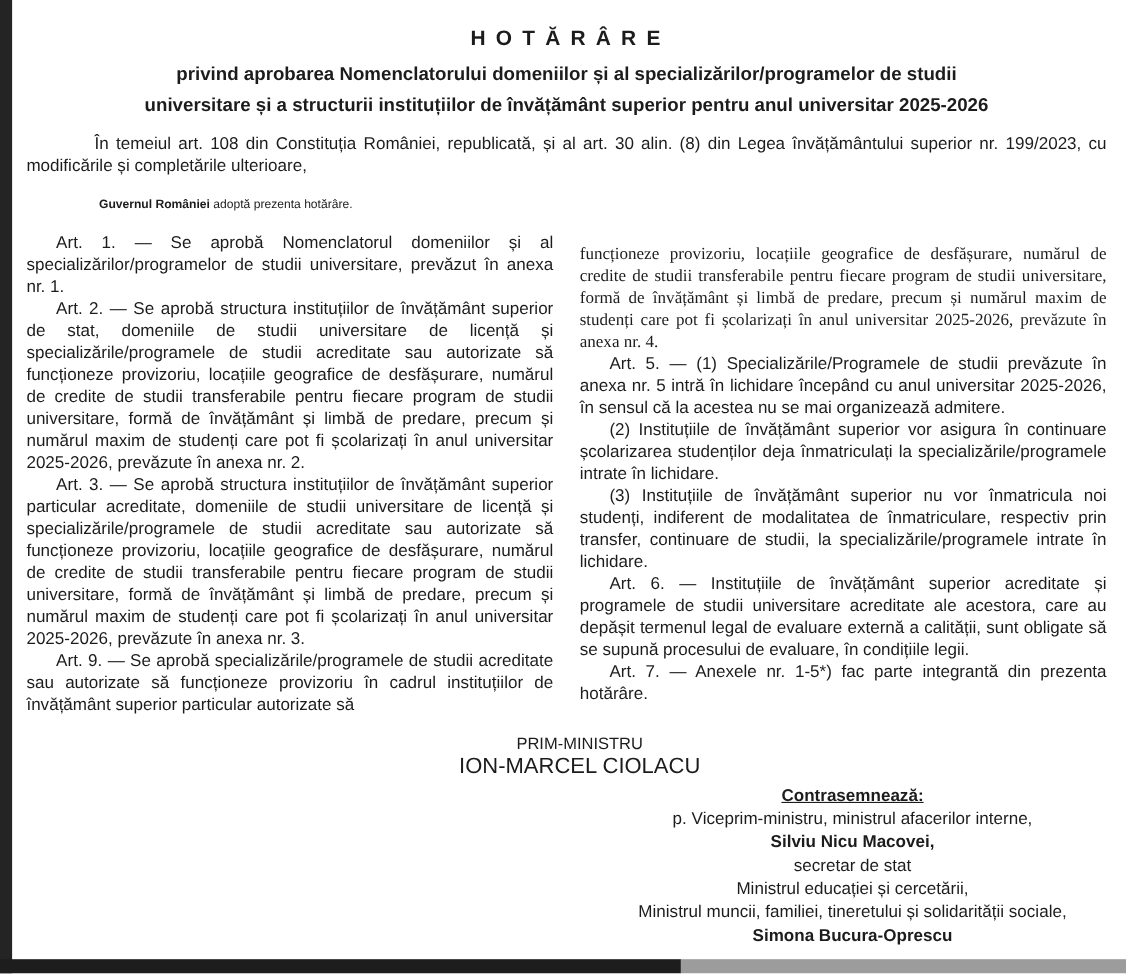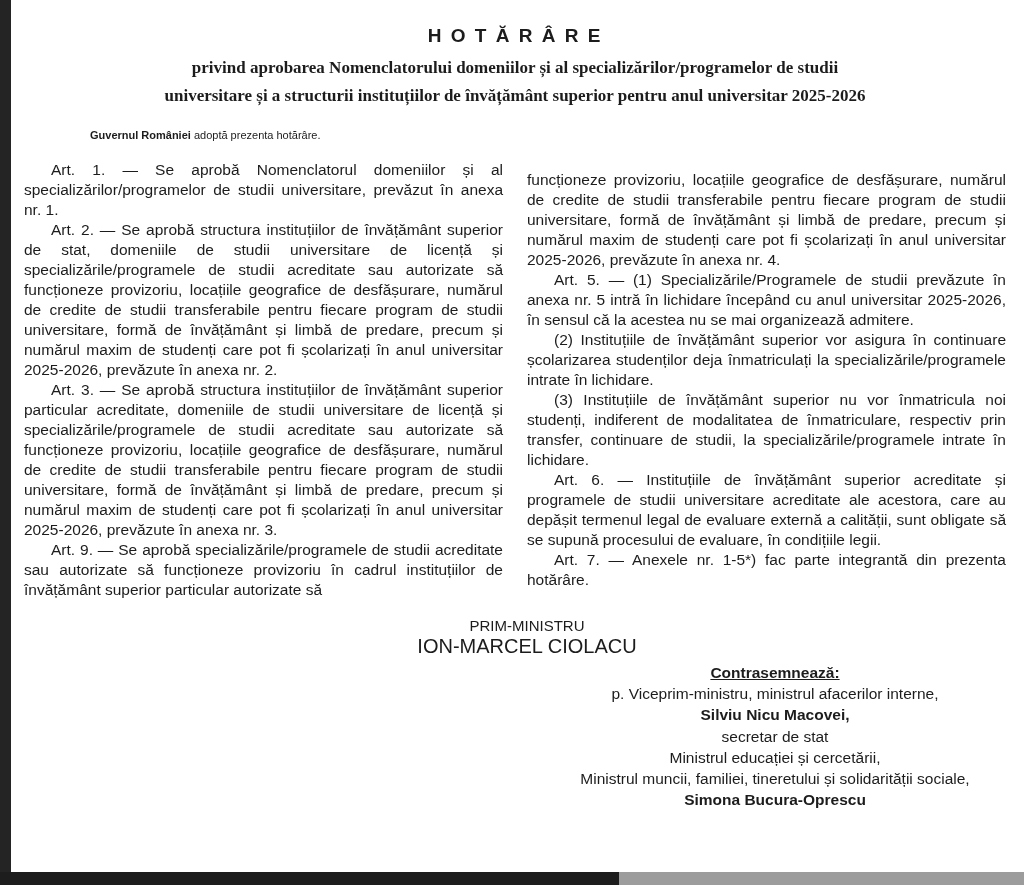--- a/index.html
+++ b/index.html
@@ -43,21 +43,21 @@
     letter-spacing: 2px;
     line-height: 24px;
   }
   .subtitle {
     text-align: center;
     font-weight: bold;
     font-size: 17px;
     line-height: 28px;
     margin-top: 6px;
   }
-  .subtitle .line { display: block; font-family: Liberation Serif, serif; }
+  .subtitle .line { display: block; }
   .preamble {
     margin-top: 11px;
     font-size: 15.5px;
     line-height: 20px;
     text-align: justify;
     text-indent: 62px;
   }
   .enactment {
     margin-top: 15px;
     font-size: 11px;
@@ -70,21 +70,21 @@
     margin-top: 15px;
     align-items: center;
   }
   .col {
     flex: 1;
     font-size: 15.5px;
     line-height: 20px;
     text-align: justify;
   }
   .para { text-indent: 27px; }
-  .para.no-indent { text-indent: 0; }
+  .para.no-indent { text-indent: 0; font-family: Liberation Serif, serif; }
   .sig-pm {
     margin-top: 15px;
     text-align: center;
     font-size: 15px;
     line-height: 21px;
     padding-left: 24px;
   }
   .sig-pm .pm-name {
     font-weight: normal;
     font-size: 20px;
@@ -109,20 +109,21 @@
 
   <div class="content">
 
     <div class="title">H O T Ă R Â R E</div>
 
     <div class="subtitle">
       <span class="line">privind aprobarea Nomenclatorului domeniilor și al specializărilor/programelor de studii</span>
       <span class="line">universitare și a structurii instituțiilor de învățământ superior pentru anul universitar 2025-2026</span>
     </div>
 
+    <p class="preamble">În temeiul art. 108 din Constituția României, republicată, și al art. 30 alin. (8) din Legea învățământului superior nr. 199/2023, cu modificările și completările ulterioare,</p>
 
     <p class="enactment"><span class="bold">Guvernul României</span><span> adoptă prezenta hotărâre.</span></p>
 
     <div class="columns">
 
       <div class="col">
         <p class="para">Art. 1. — Se aprobă Nomenclatorul domeniilor și al specializărilor/programelor de studii universitare, prevăzut în anexa nr. 1.</p>
         <p class="para">Art. 2. — Se aprobă structura instituțiilor de învățământ superior de stat, domeniile de studii universitare de licență și specializările/programele de studii acreditate sau autorizate să funcționeze provizoriu, locațiile geografice de desfășurare, numărul de credite de studii transferabile pentru fiecare program de studii universitare, formă de învățământ și limbă de predare, precum și numărul maxim de studenți care pot fi școlarizați în anul universitar 2025-2026, prevăzute în anexa nr. 2.</p>
         <p class="para">Art. 3. — Se aprobă structura instituțiilor de învățământ superior particular acreditate, domeniile de studii universitare de licență și specializările/programele de studii acreditate sau autorizate să funcționeze provizoriu, locațiile geografice de desfășurare, numărul de credite de studii transferabile pentru fiecare program de studii universitare, formă de învățământ și limbă de predare, precum și numărul maxim de studenți care pot fi școlarizați în anul universitar 2025-2026, prevăzute în anexa nr. 3.</p>
         <p class="para">Art. 9. — Se aprobă specializările/programele de studii acreditate sau autorizate să funcționeze provizoriu în cadrul instituțiilor de învățământ superior particular autorizate să</p>

